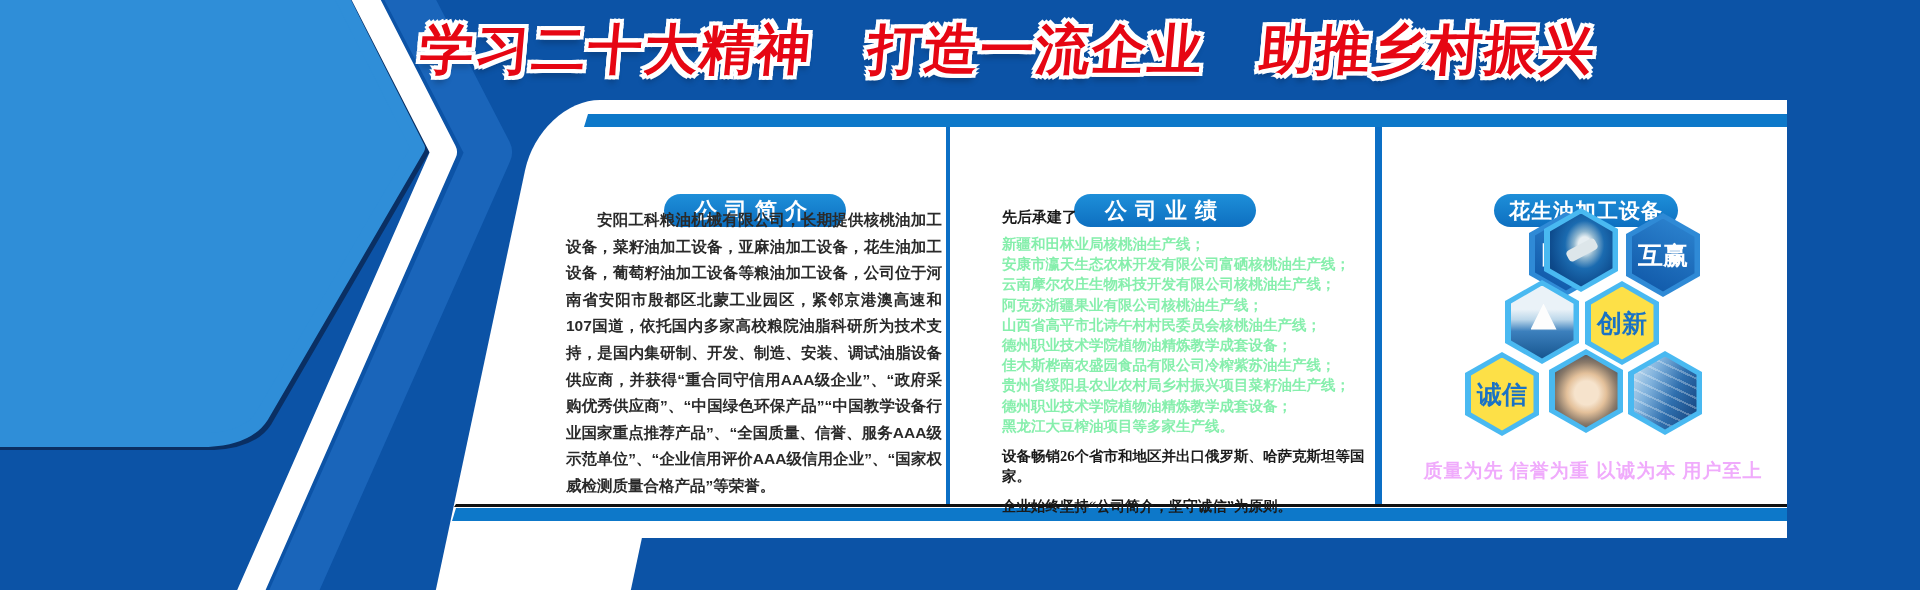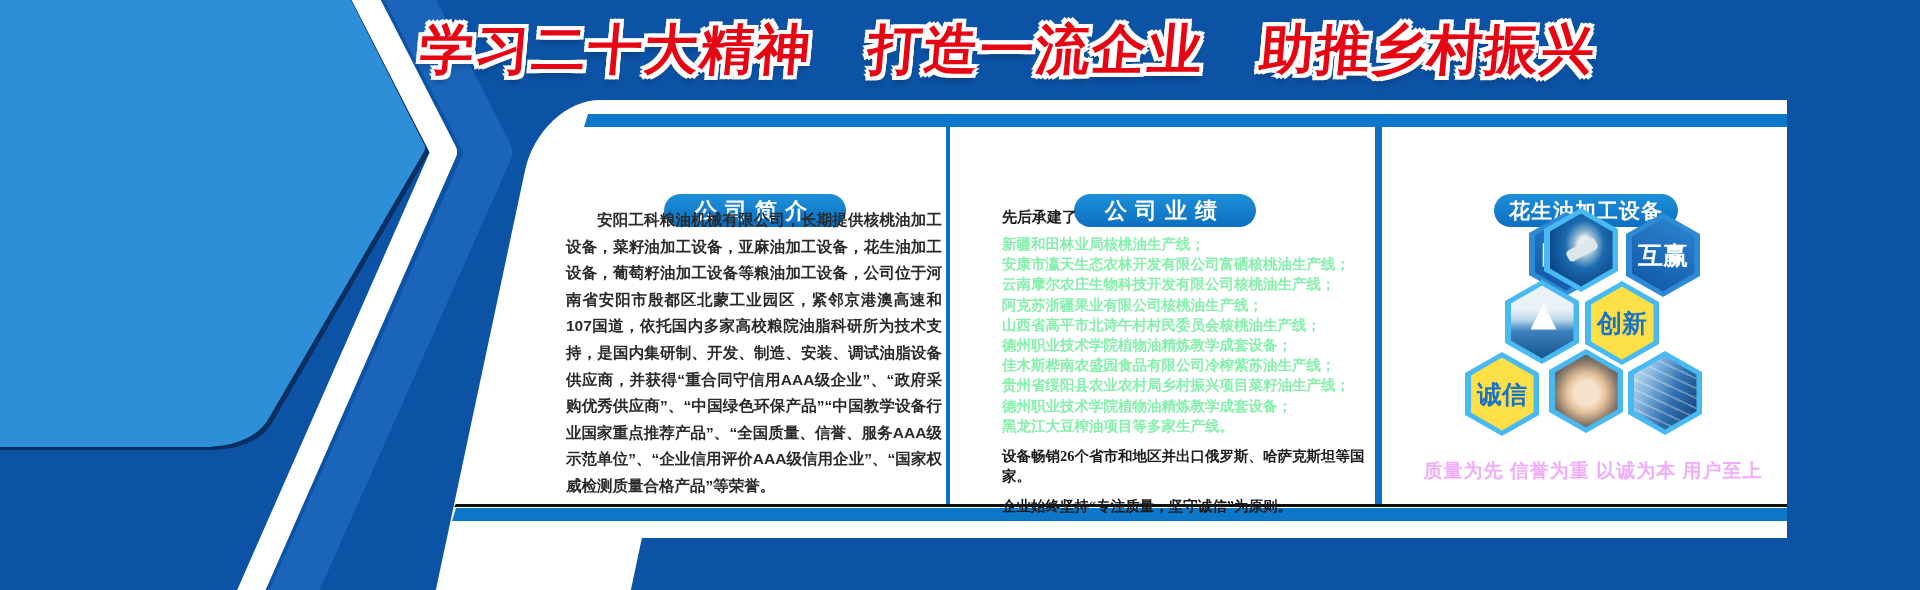--- a/index.html
+++ b/index.html
@@ -129,21 +129,21 @@
     <div class="ach-item">安康市瀛天生态农林开发有限公司富硒核桃油生产线；</div>
     <div class="ach-item">云南摩尔农庄生物科技开发有限公司核桃油生产线；</div>
     <div class="ach-item">阿克苏浙疆果业有限公司核桃油生产线；</div>
     <div class="ach-item">山西省高平市北诗午村村民委员会核桃油生产线；</div>
     <div class="ach-item">德州职业技术学院植物油精炼教学成套设备；</div>
     <div class="ach-item">佳木斯桦南农盛园食品有限公司冷榨紫苏油生产线；</div>
     <div class="ach-item">贵州省绥阳县农业农村局乡村振兴项目菜籽油生产线；</div>
     <div class="ach-item">德州职业技术学院植物油精炼教学成套设备；</div>
     <div class="ach-item">黑龙江大豆榨油项目等多家生产线。</div>
     <div class="ach-foot">设备畅销26个省市和地区并出口俄罗斯、哈萨克斯坦等国家。</div>
-    <div class="ach-foot">企业始终坚持“专注质量，坚守诚信”为原则。</div>
+    <div class="ach-foot">企业始终坚持“公司简介，坚守诚信”为原则。</div>
   </div>
 
   <div class="pill pill3">花生油加工设备</div>
 
   <div class="hex hex-solid hx1">
     <div class="hex-outer">
         <div class="hex-inner">团结</div>
       </div>
   </div>
   <div class="hex hex-img hex-carrier hx2">

